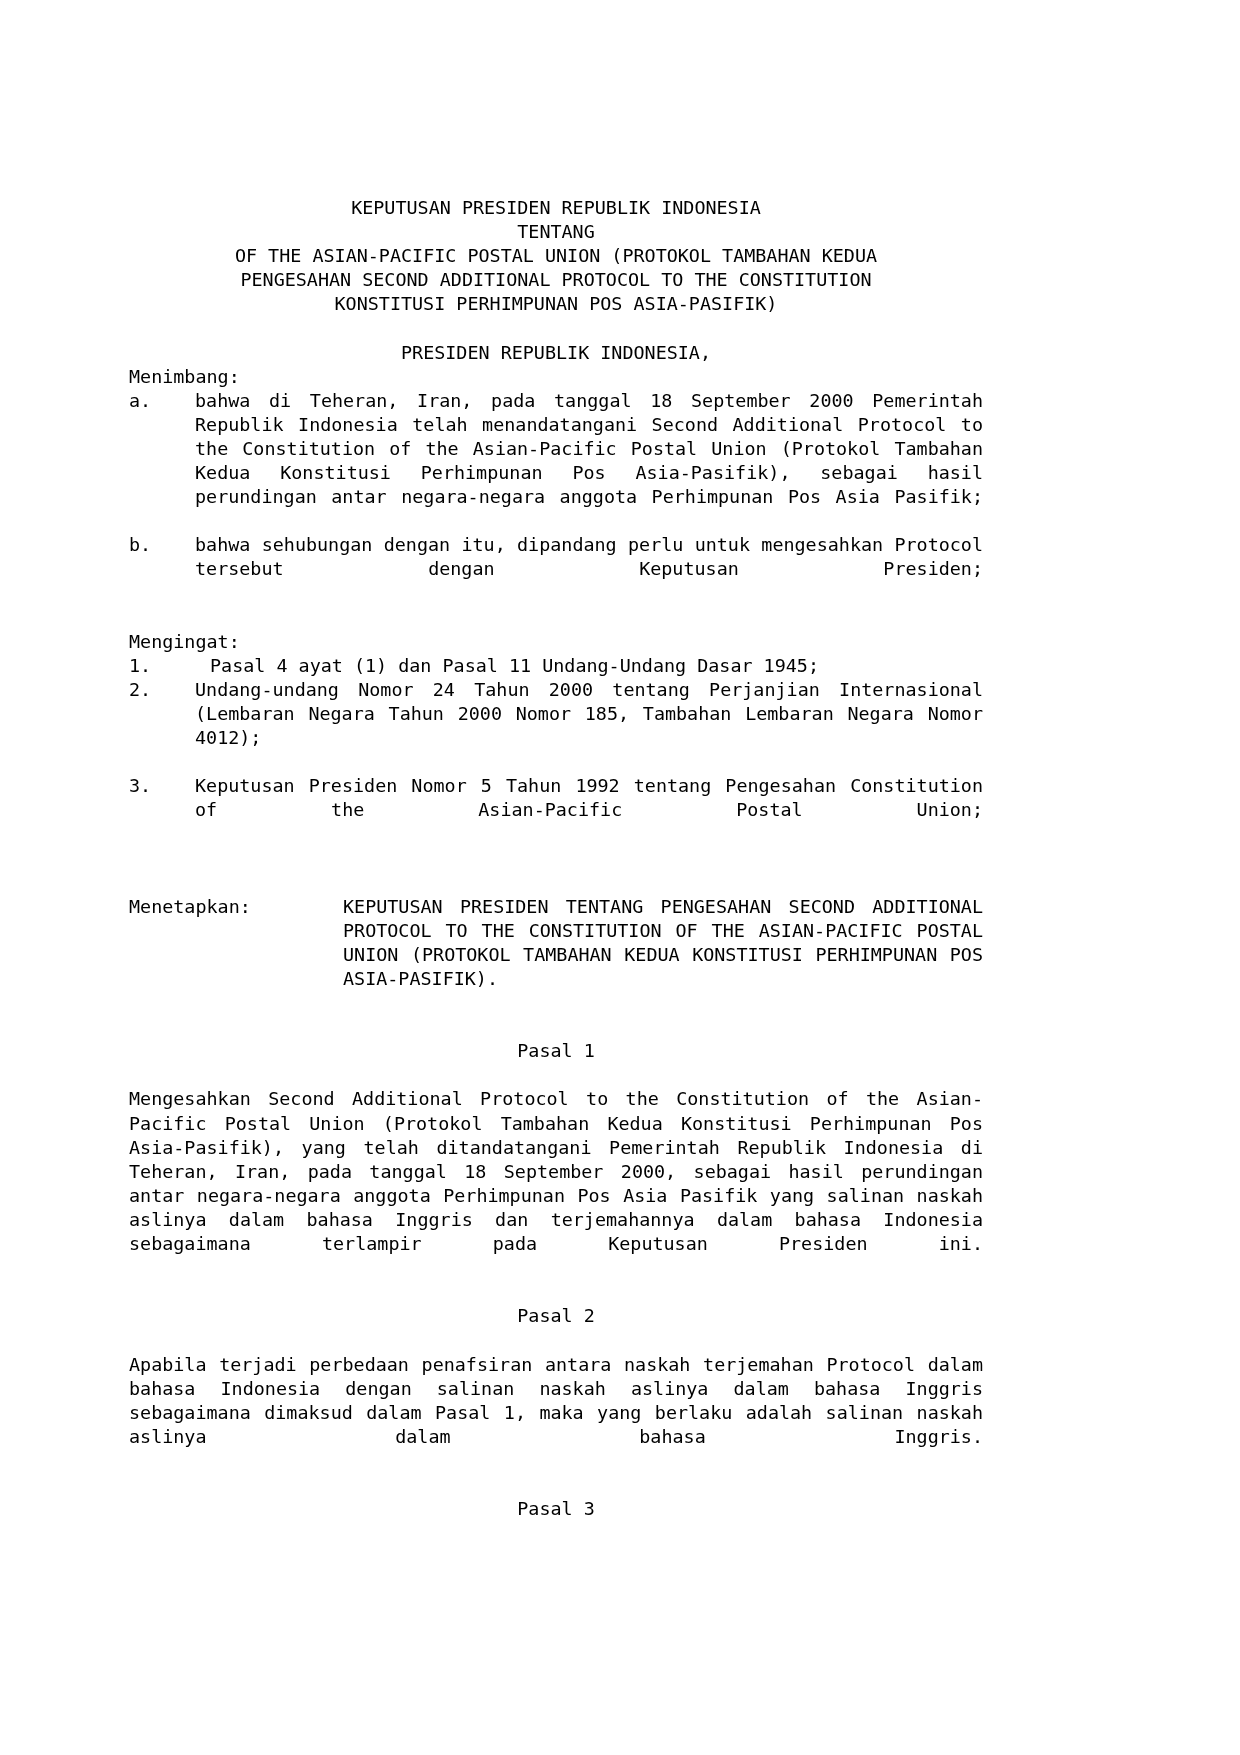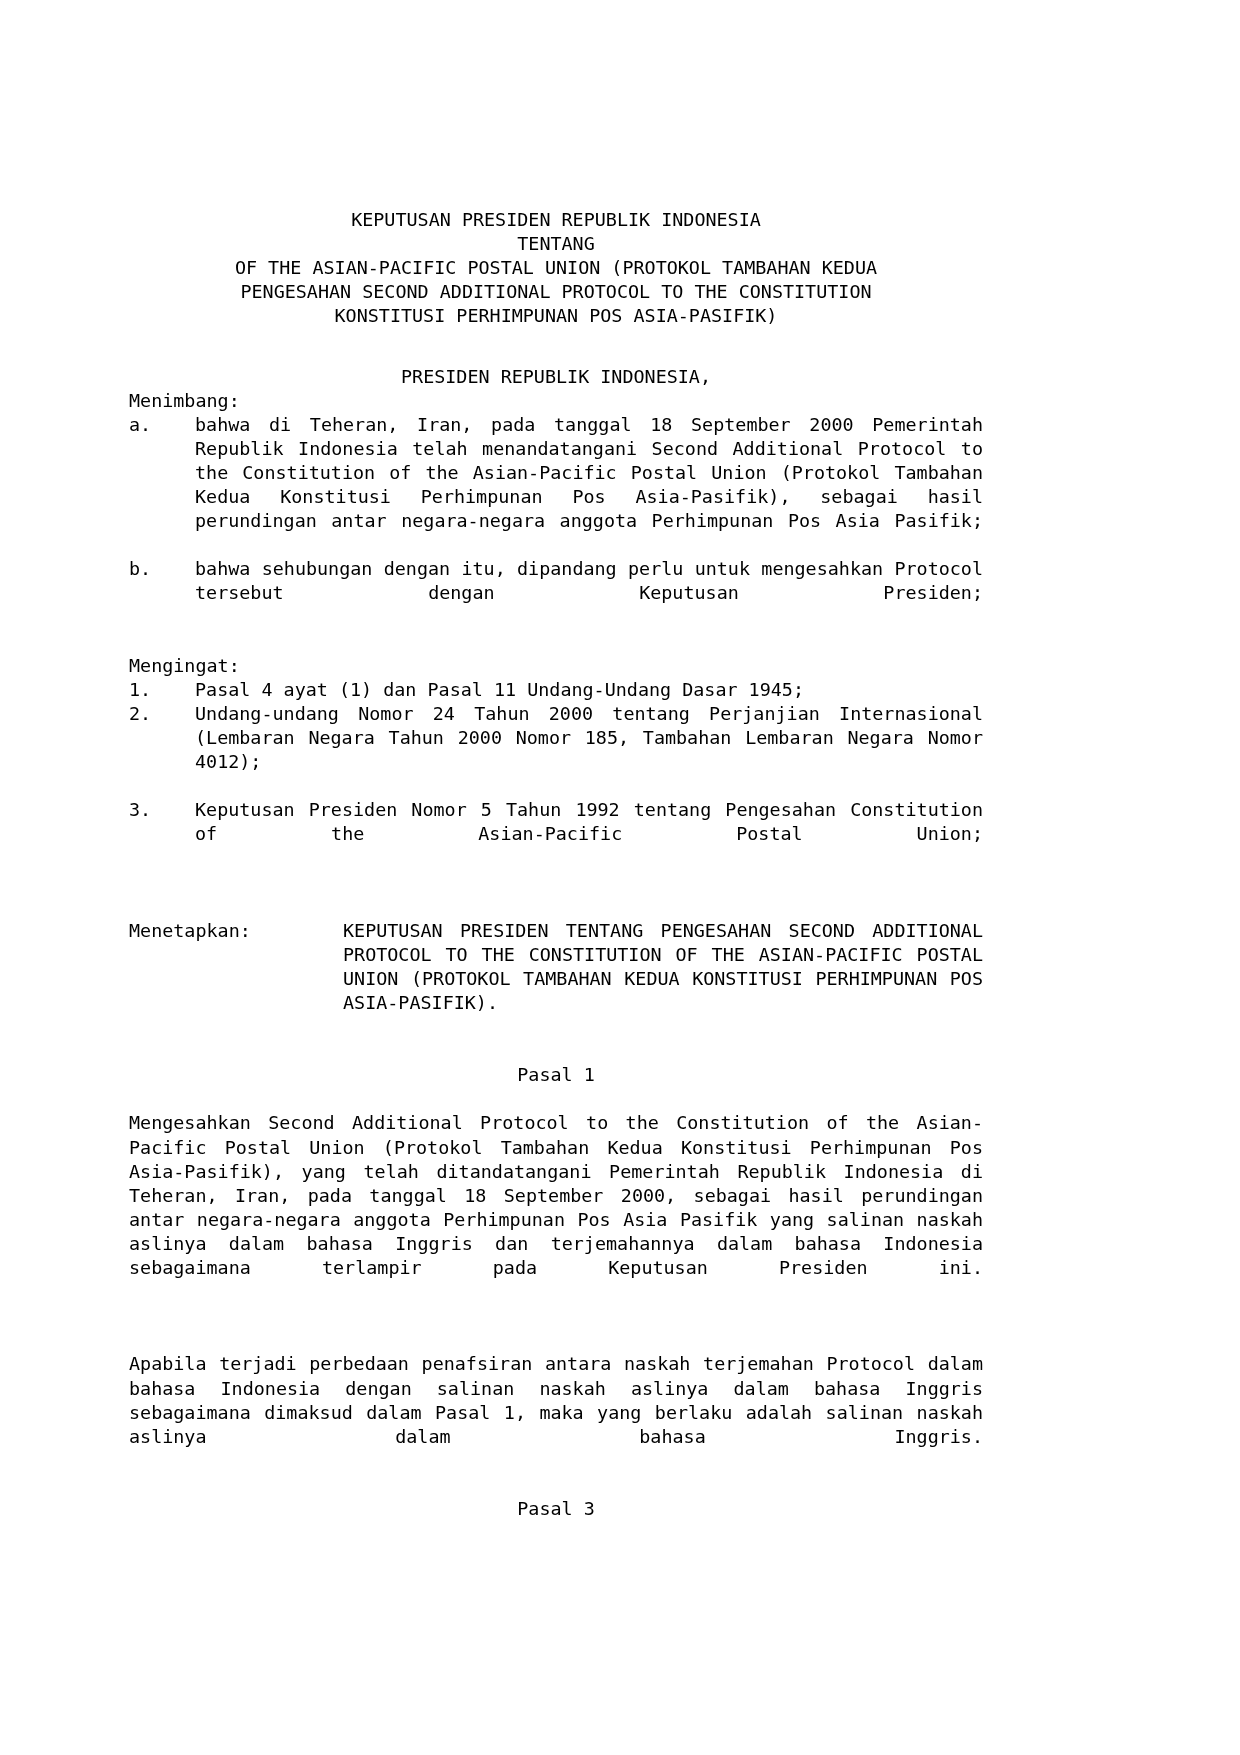--- a/index.html
+++ b/index.html
@@ -40,24 +40,24 @@
   }
   .just {
     text-align: justify;
     text-justify: inter-word;
   }
   .just::after {
     content: "";
     display: inline-block;
     width: 100%;
   }
-  .noindent { text-align: left; }
+  .noindent { text-align: left; margin-left: 15px; }
 
   
-  .title-block { margin: 12px; }
+  .title-block { margin: 0; }
   .title-block .line { display: block; }
 
   .spacer-1 { height: 24.1px; }
 
   
   .row {
     display: flex;
     align-items: flex-start;
   }
   .row .marker {
@@ -143,20 +143,21 @@
     </div>
 
     <div class="spacer-1"></div>
 
     <div class="pasal-head">Pasal 1</div>
     <div class="spacer-1"></div>
     <div class="para just">Mengesahkan Second Additional Protocol to the Constitution of the Asian-Pacific Postal Union (Protokol Tambahan Kedua Konstitusi Perhimpunan Pos Asia-Pasifik), yang telah ditandatangani Pemerintah Republik Indonesia di Teheran, Iran, pada tanggal 18 September 2000, sebagai hasil perundingan antar negara-negara anggota Perhimpunan Pos Asia Pasifik yang salinan naskah aslinya dalam bahasa Inggris dan terjemahannya dalam bahasa Indonesia sebagaimana terlampir pada Keputusan Presiden ini.</div>
 
     <div class="spacer-1"></div>
 
+    <div class="pasal-head">Pasal 2</div>
     <div class="spacer-1"></div>
     <div class="para just">Apabila terjadi perbedaan penafsiran antara naskah terjemahan Protocol dalam bahasa Indonesia dengan salinan naskah aslinya dalam bahasa Inggris sebagaimana dimaksud dalam Pasal 1, maka yang berlaku adalah salinan naskah aslinya dalam bahasa Inggris.</div>
 
     <div class="spacer-1"></div>
 
     <div class="pasal-head">Pasal 3</div>
 
   </div>
 </div>
 

